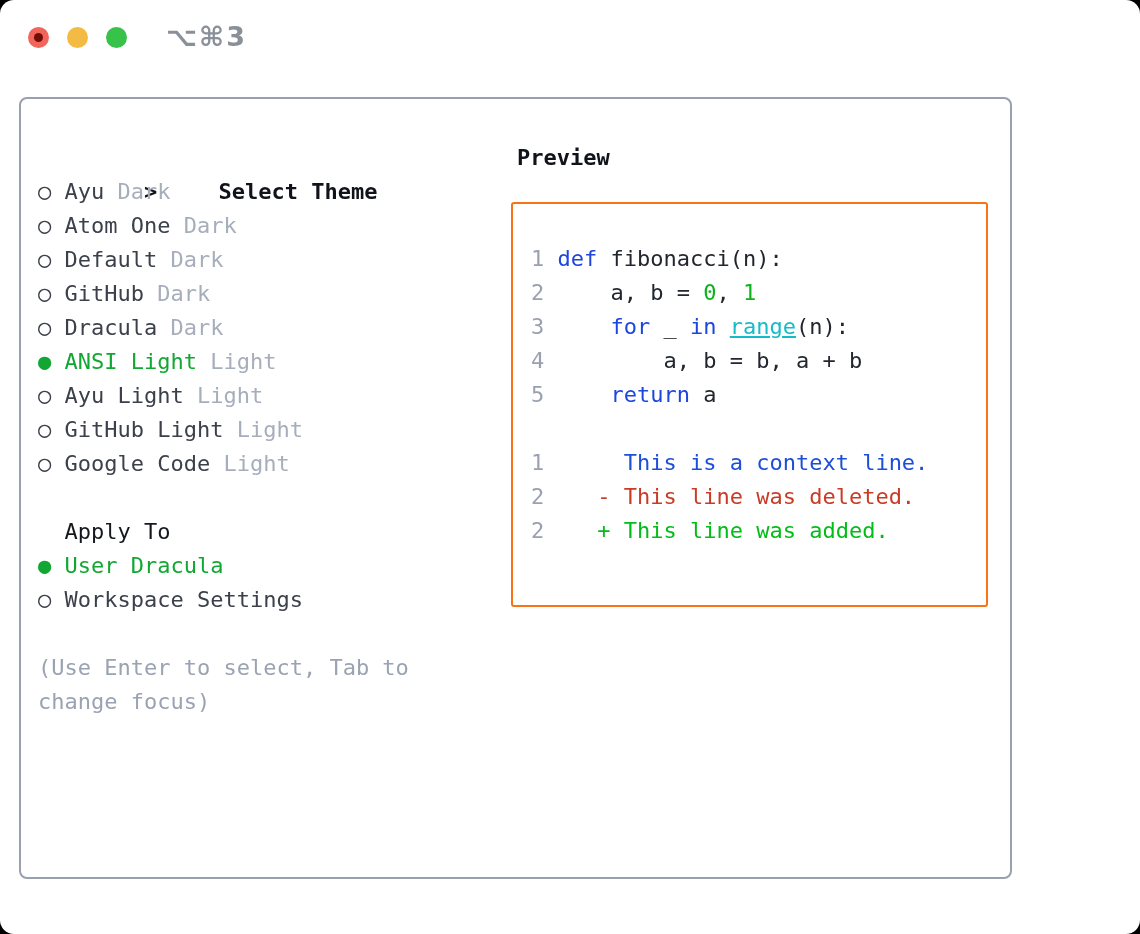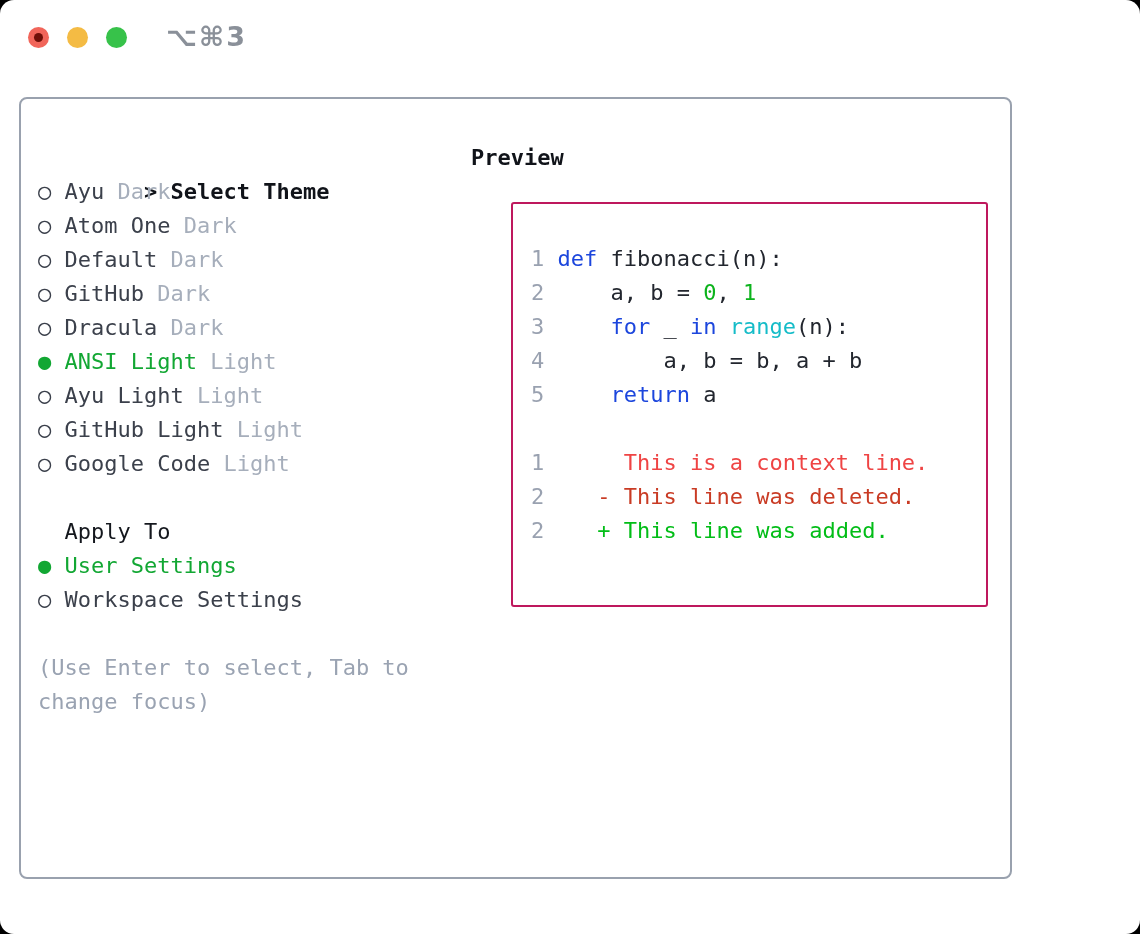--- a/index.html
+++ b/index.html
@@ -35,49 +35,49 @@
 
   
   .left-col {
     position: absolute; left: 17px; top: 42px;
     font-size: 22px; line-height: 34px; color: #3b404b;
   }
   .row { white-space: pre; height: 34px; }
   .row.blank { height: 34px; }
   .marker { display: inline-block; width: 2ch; color: #3b404b; }
   .header-row .marker { color: #101319; font-weight: bold; }
-  .hdr { font-weight: bold; color: #101319; }
+  .hdr { font-weight: bold; color: #101319; margin-left: 48px; }
   .theme-option.selected .marker,
   .theme-option.selected .theme-name,
   .apply-option.selected .marker,
   .apply-option.selected .apply-label { color: #12a733; }
   .theme-name { color: #3b404b; }
   .theme-variant { color: #a6aebb; }
   .apply-header { padding-left: 2ch; color: #14171d; height: 34px; white-space: pre; }
   .help {
     width: 432px; color: #9aa3b2; font-size: 22px; line-height: 34px;
   }
 
   
   .preview-header {
-    position: absolute; left: 450px; top: 42px;
+    position: absolute; left: 496px; top: 42px;
     font-size: 22px; line-height: 34px; font-weight: bold; color: #101319;
   }
   .preview-box {
     position: absolute; left: 490px; top: 103px; width: 477px; height: 405px;
-    border: 2px solid #be185d; border-radius: 3px; background: #ffffff;
+    border: 2px solid #f97316; border-radius: 3px; background: #ffffff;
   }
   .code { position: absolute; left: 18px; top: 38px; font-size: 22px; line-height: 34px; }
   .crow { white-space: pre; height: 34px; }
   .lnum      { color: #99a1b0; }
   .c-plain   { color: #22262e; }
   .c-keyword { color: #1c46dd; }
-  .c-builtin { color: #15bcc8; }
+  .c-builtin { color: #15bcc8; text-decoration: underline; }
   .c-number  { color: #0cb31c; }
-  .c-context { color: #ef4444; text-align: right; }
+  .c-context { color: #1d4ed8; text-align: right; }
   .c-deleted { color: #c93b24; }
   .c-added   { color: #02bd17; }
 </style>
 </head>
 <body>
 
 <div class="window">
 
   <div class="titlebar">
     <div class="tl red">
@@ -105,21 +105,21 @@
           <div class="row theme-option"><span class="marker">○</span><span class="theme-name">Ayu Light</span><span class="theme-variant"> Light</span></div>
           <div class="row theme-option"><span class="marker">○</span><span class="theme-name">GitHub Light</span><span class="theme-variant"> Light</span></div>
           <div class="row theme-option"><span class="marker">○</span><span class="theme-name">Google Code</span><span class="theme-variant"> Light</span></div>
         </div>
 
       <div class="row blank"></div>
 
       <div class="apply-header">Apply To</div>
 
       <div id="apply-list">
-          <div class="row apply-option selected"><span class="marker">●</span><span class="apply-label">User Settings</span></div>
+          <div class="row apply-option selected"><span class="marker">●</span><span class="apply-label">User Dracula</span></div>
           <div class="row apply-option"><span class="marker">○</span><span class="apply-label">Workspace Settings</span></div>
         </div>
 
       <div class="row blank"></div>
 
       <div class="help">(Use Enter to select, Tab to change focus)</div>
     </div>
 
     <div class="preview-header">Preview</div>
 

